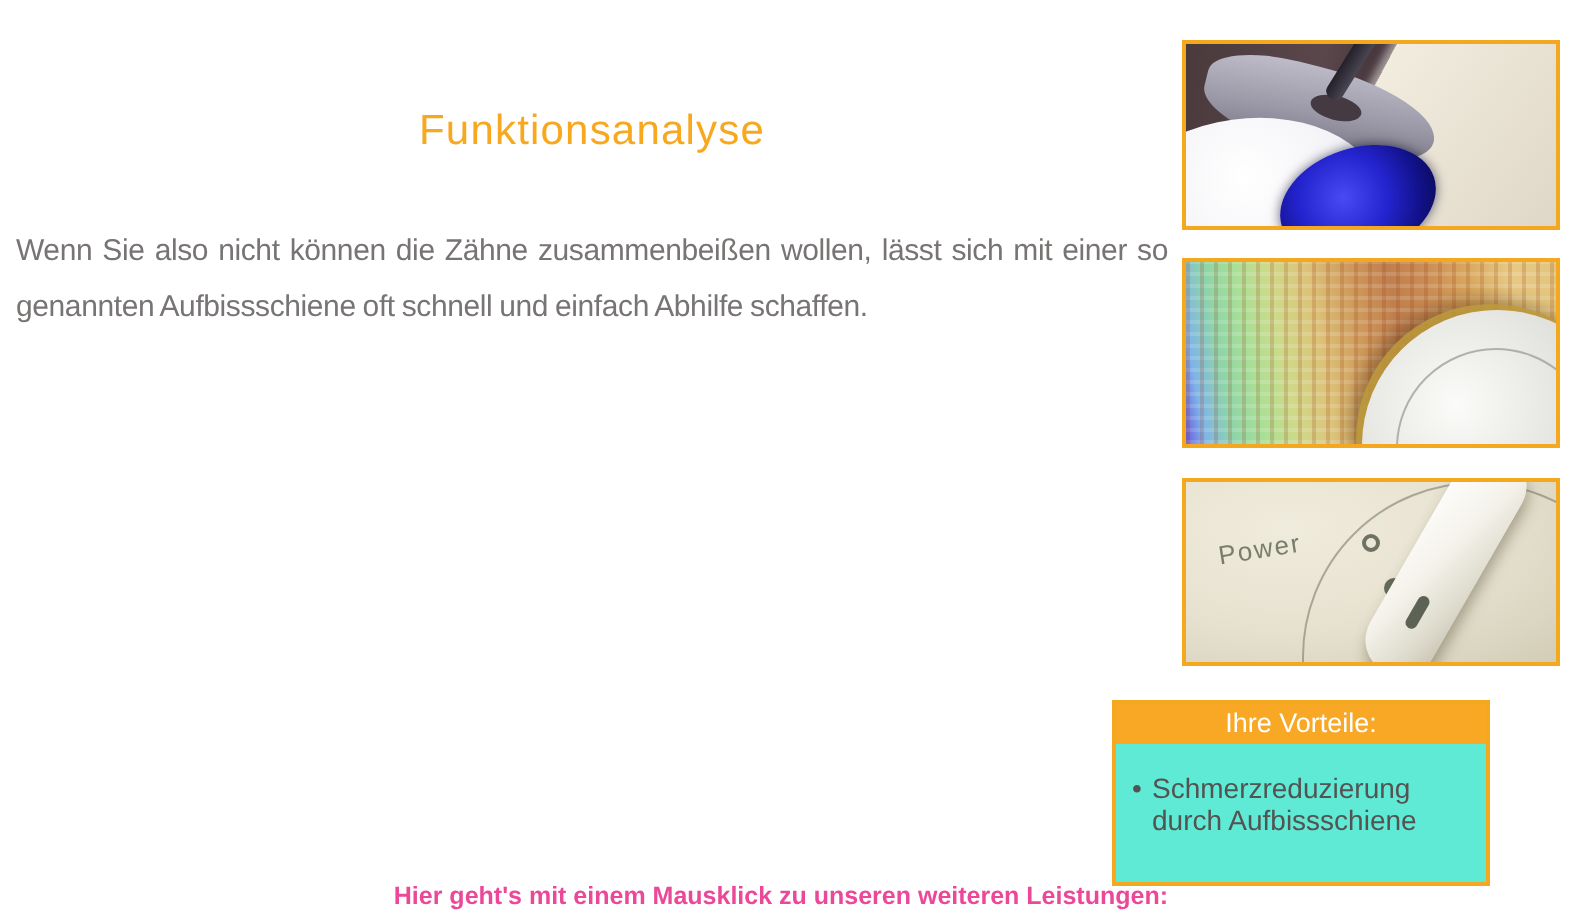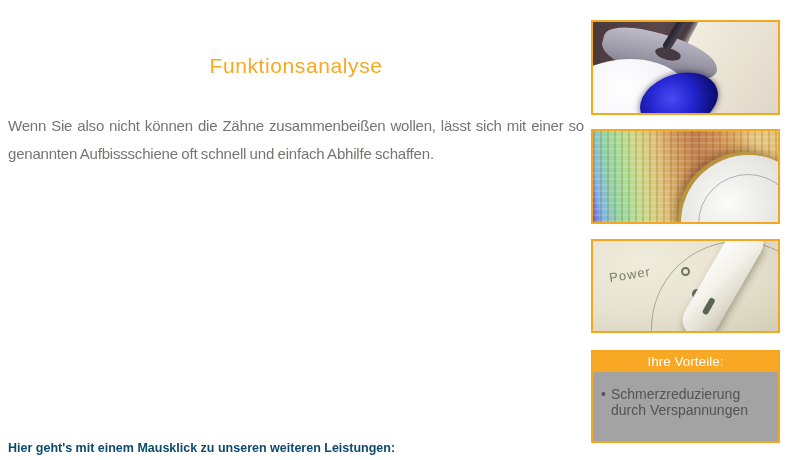--- a/index.html
+++ b/index.html
@@ -31,24 +31,24 @@
     line-height: 28px;
     letter-spacing: -0.2px;
     word-spacing: -0.5px;
     color: #777473;
     text-align: justify;
   }
   .body-copy p { margin-bottom: 28px; }
   .more-link {
     position: absolute;
     left: 8px; top: 441px; width: 576px;
-    text-align: left;
+    text-align: right;
     font-size: 12.5px;
     font-weight: 700;
-    color: #0c4a6e;
+    color: #ec4899;
     text-decoration: none;
     cursor: pointer;
   }
 
   
   .photo {
     position: absolute;
     left: 591px; width: 189px;
     border: 2px solid #F3A81F;
     overflow: hidden;
@@ -151,23 +151,23 @@
   }
   .p3-slot {
     left: 15px; top: 82px; width: 6px; height: 18px;
     background: #5c6354;
     border-radius: 3px;
   }
 
   
   .benefits-box {
     position: absolute;
-    left: 591px; top: 350px; width: 189px; height: 93px;
+    left: 556px; top: 350px; width: 189px; height: 93px;
     border: 2px solid #F3A81F;
-    background: #a3a3a3;
+    background: #5eead4;
   }
   .benefits-header {
     background: #F8A825;
     color: #ffffff;
     text-align: center;
     font-size: 13.5px;
     height: 20px;
     line-height: 20px;
   }
   .benefits-body { padding: 14px 6px 0 8px; }
@@ -214,18 +214,18 @@
     <div class="layer p3-knob">
       <div class="layer p3-slot"></div>
     </div>
   </div>
 
   <div class="benefits-box">
     <div class="benefits-header">Ihre Vorteile:</div>
     <div class="benefits-body">
       <div class="benefit-item">
         <span class="benefit-bullet">•</span>
-        <span>Schmerzreduzierung durch Verspannungen</span>
+        <span>Schmerzreduzierung durch Aufbissschiene</span>
       </div>
     </div>
   </div>
 
 </div>
 
 </body></html>

